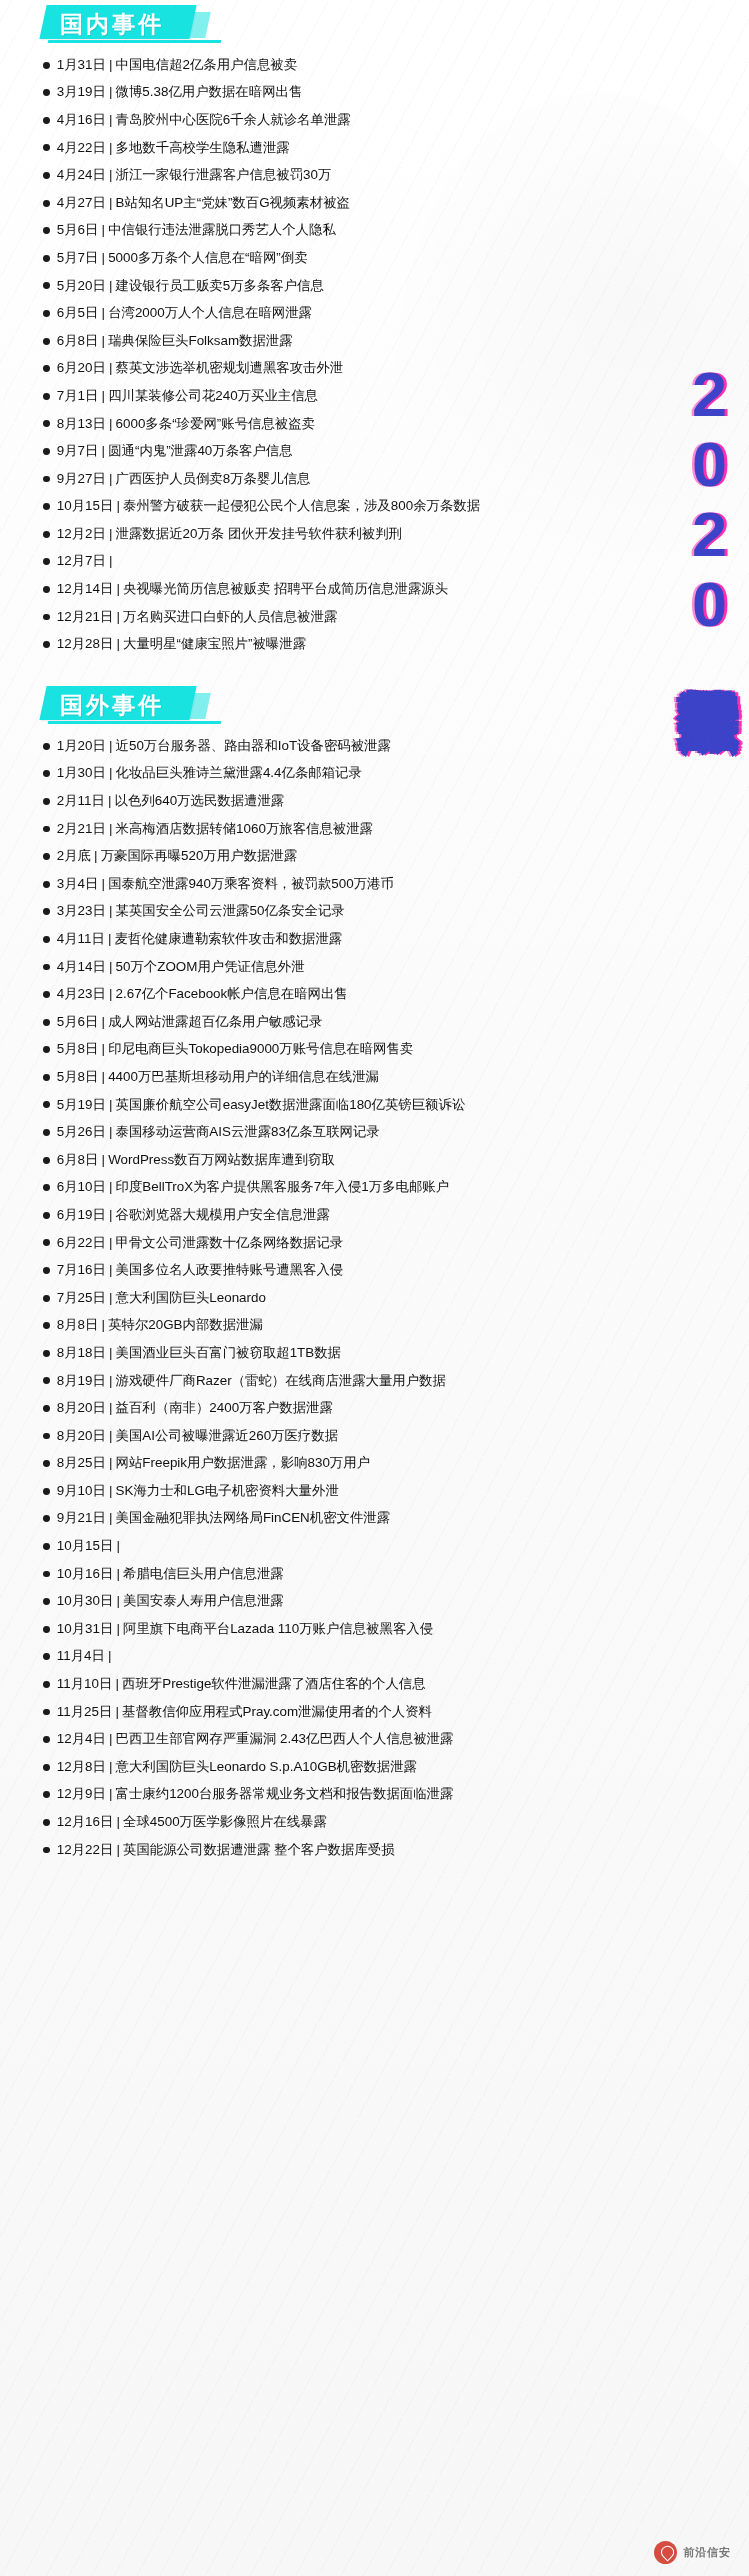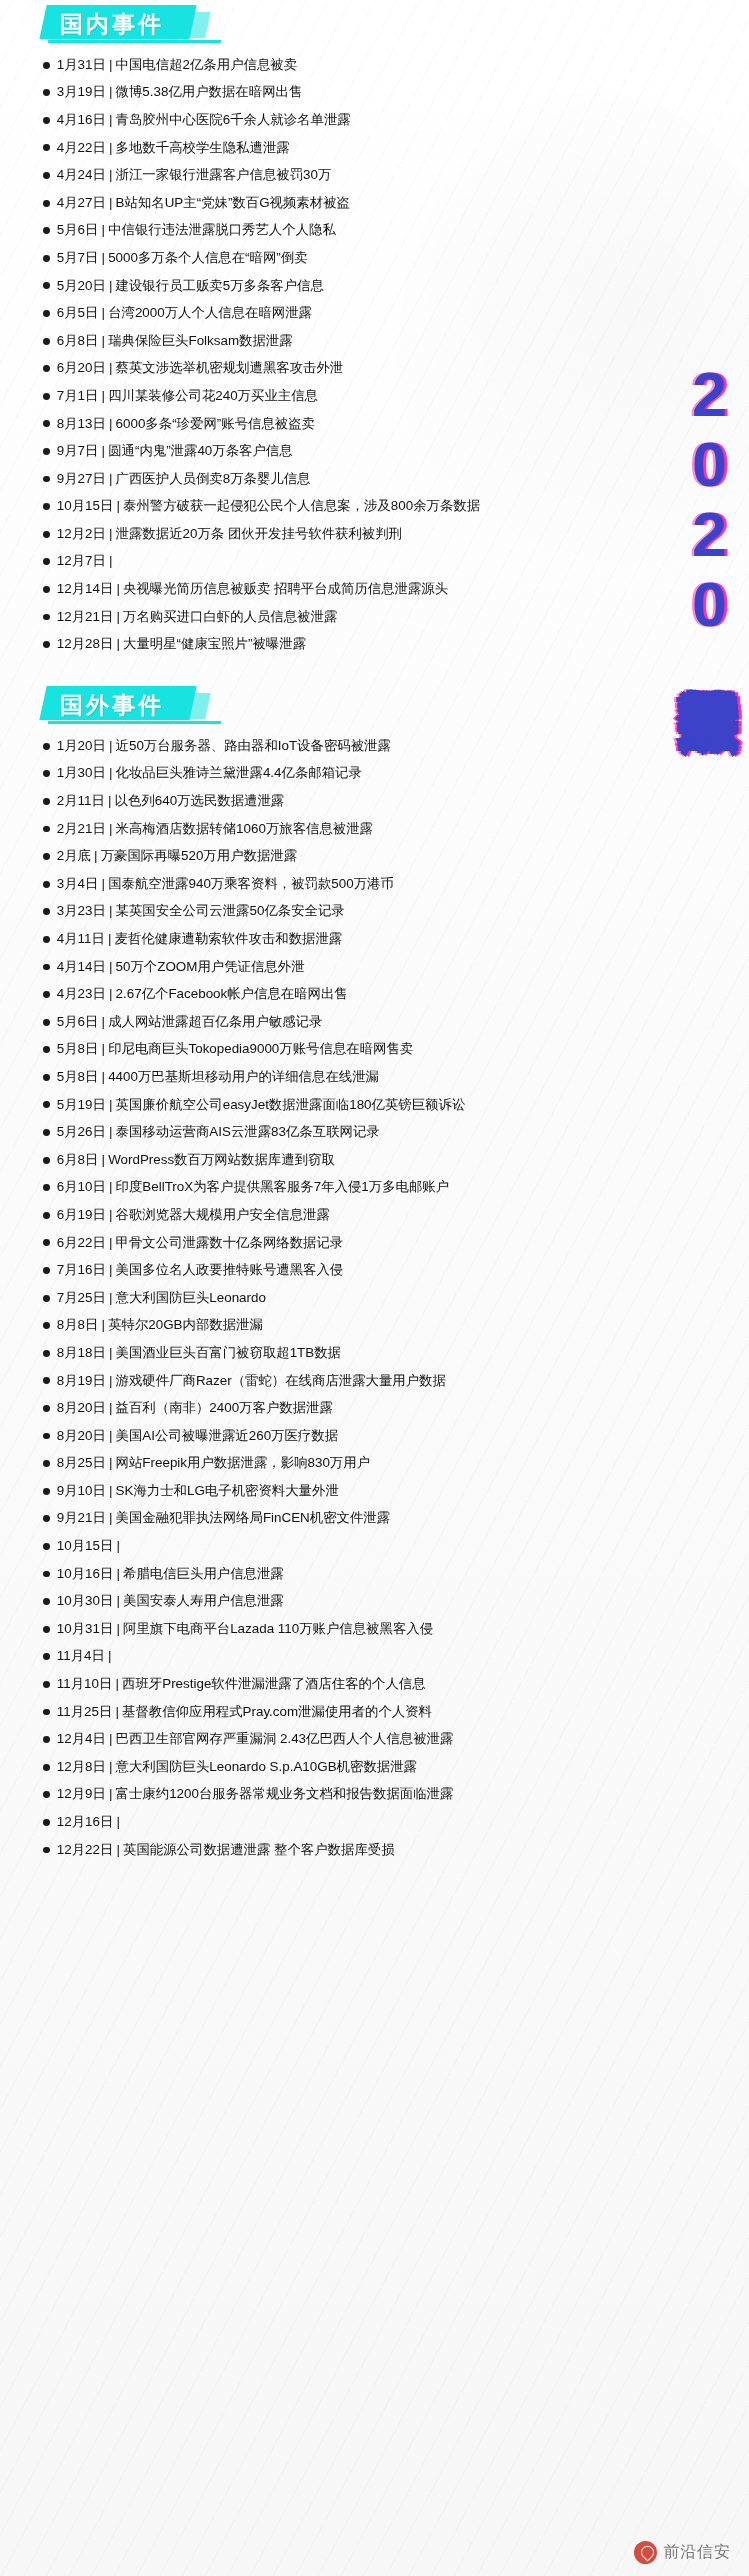--- a/index.html
+++ b/index.html
@@ -182,23 +182,24 @@
     position: absolute;
     left: 6.1px;
     top: 5.3px;
     width: 10.7px;
     height: 10.7px;
     border: 1.5px solid #ffffff;
     border-radius: 50% 50% 50% 0;
     transform: rotate(-45deg);
   }
   .footer-logo .brand {
-    font-size: 16px;
+    font-size: 11px;
     color: #6a6a6a;
     letter-spacing: 0.8px;
+    font-weight: bold;
   }
 </style>
 </head>
 <body>
 
 <div class="page">
   <div class="bg-texture"></div>
   <div class="bg-swirl"></div>
 
   <div class="content">
@@ -582,20 +583,21 @@
           <li class="event-item">
             <span class="bullet-dot"></span>
             <span class="event-date">12月9日</span>
             <span class="event-sep">|</span>
             <span class="event-text">富士康约1200台服务器常规业务文档和报告数据面临泄露</span>
           </li>
           <li class="event-item">
             <span class="bullet-dot"></span>
             <span class="event-date">12月16日</span>
             <span class="event-sep">|</span>
+            <span class="event-text">全球4500万医学影像照片在线暴露</span>
           </li>
           <li class="event-item">
             <span class="bullet-dot"></span>
             <span class="event-date">12月22日</span>
             <span class="event-sep">|</span>
             <span class="event-text">英国能源公司数据遭泄露 整个客户数据库受损</span>
           </li>
         </ul>
     </div>
 

